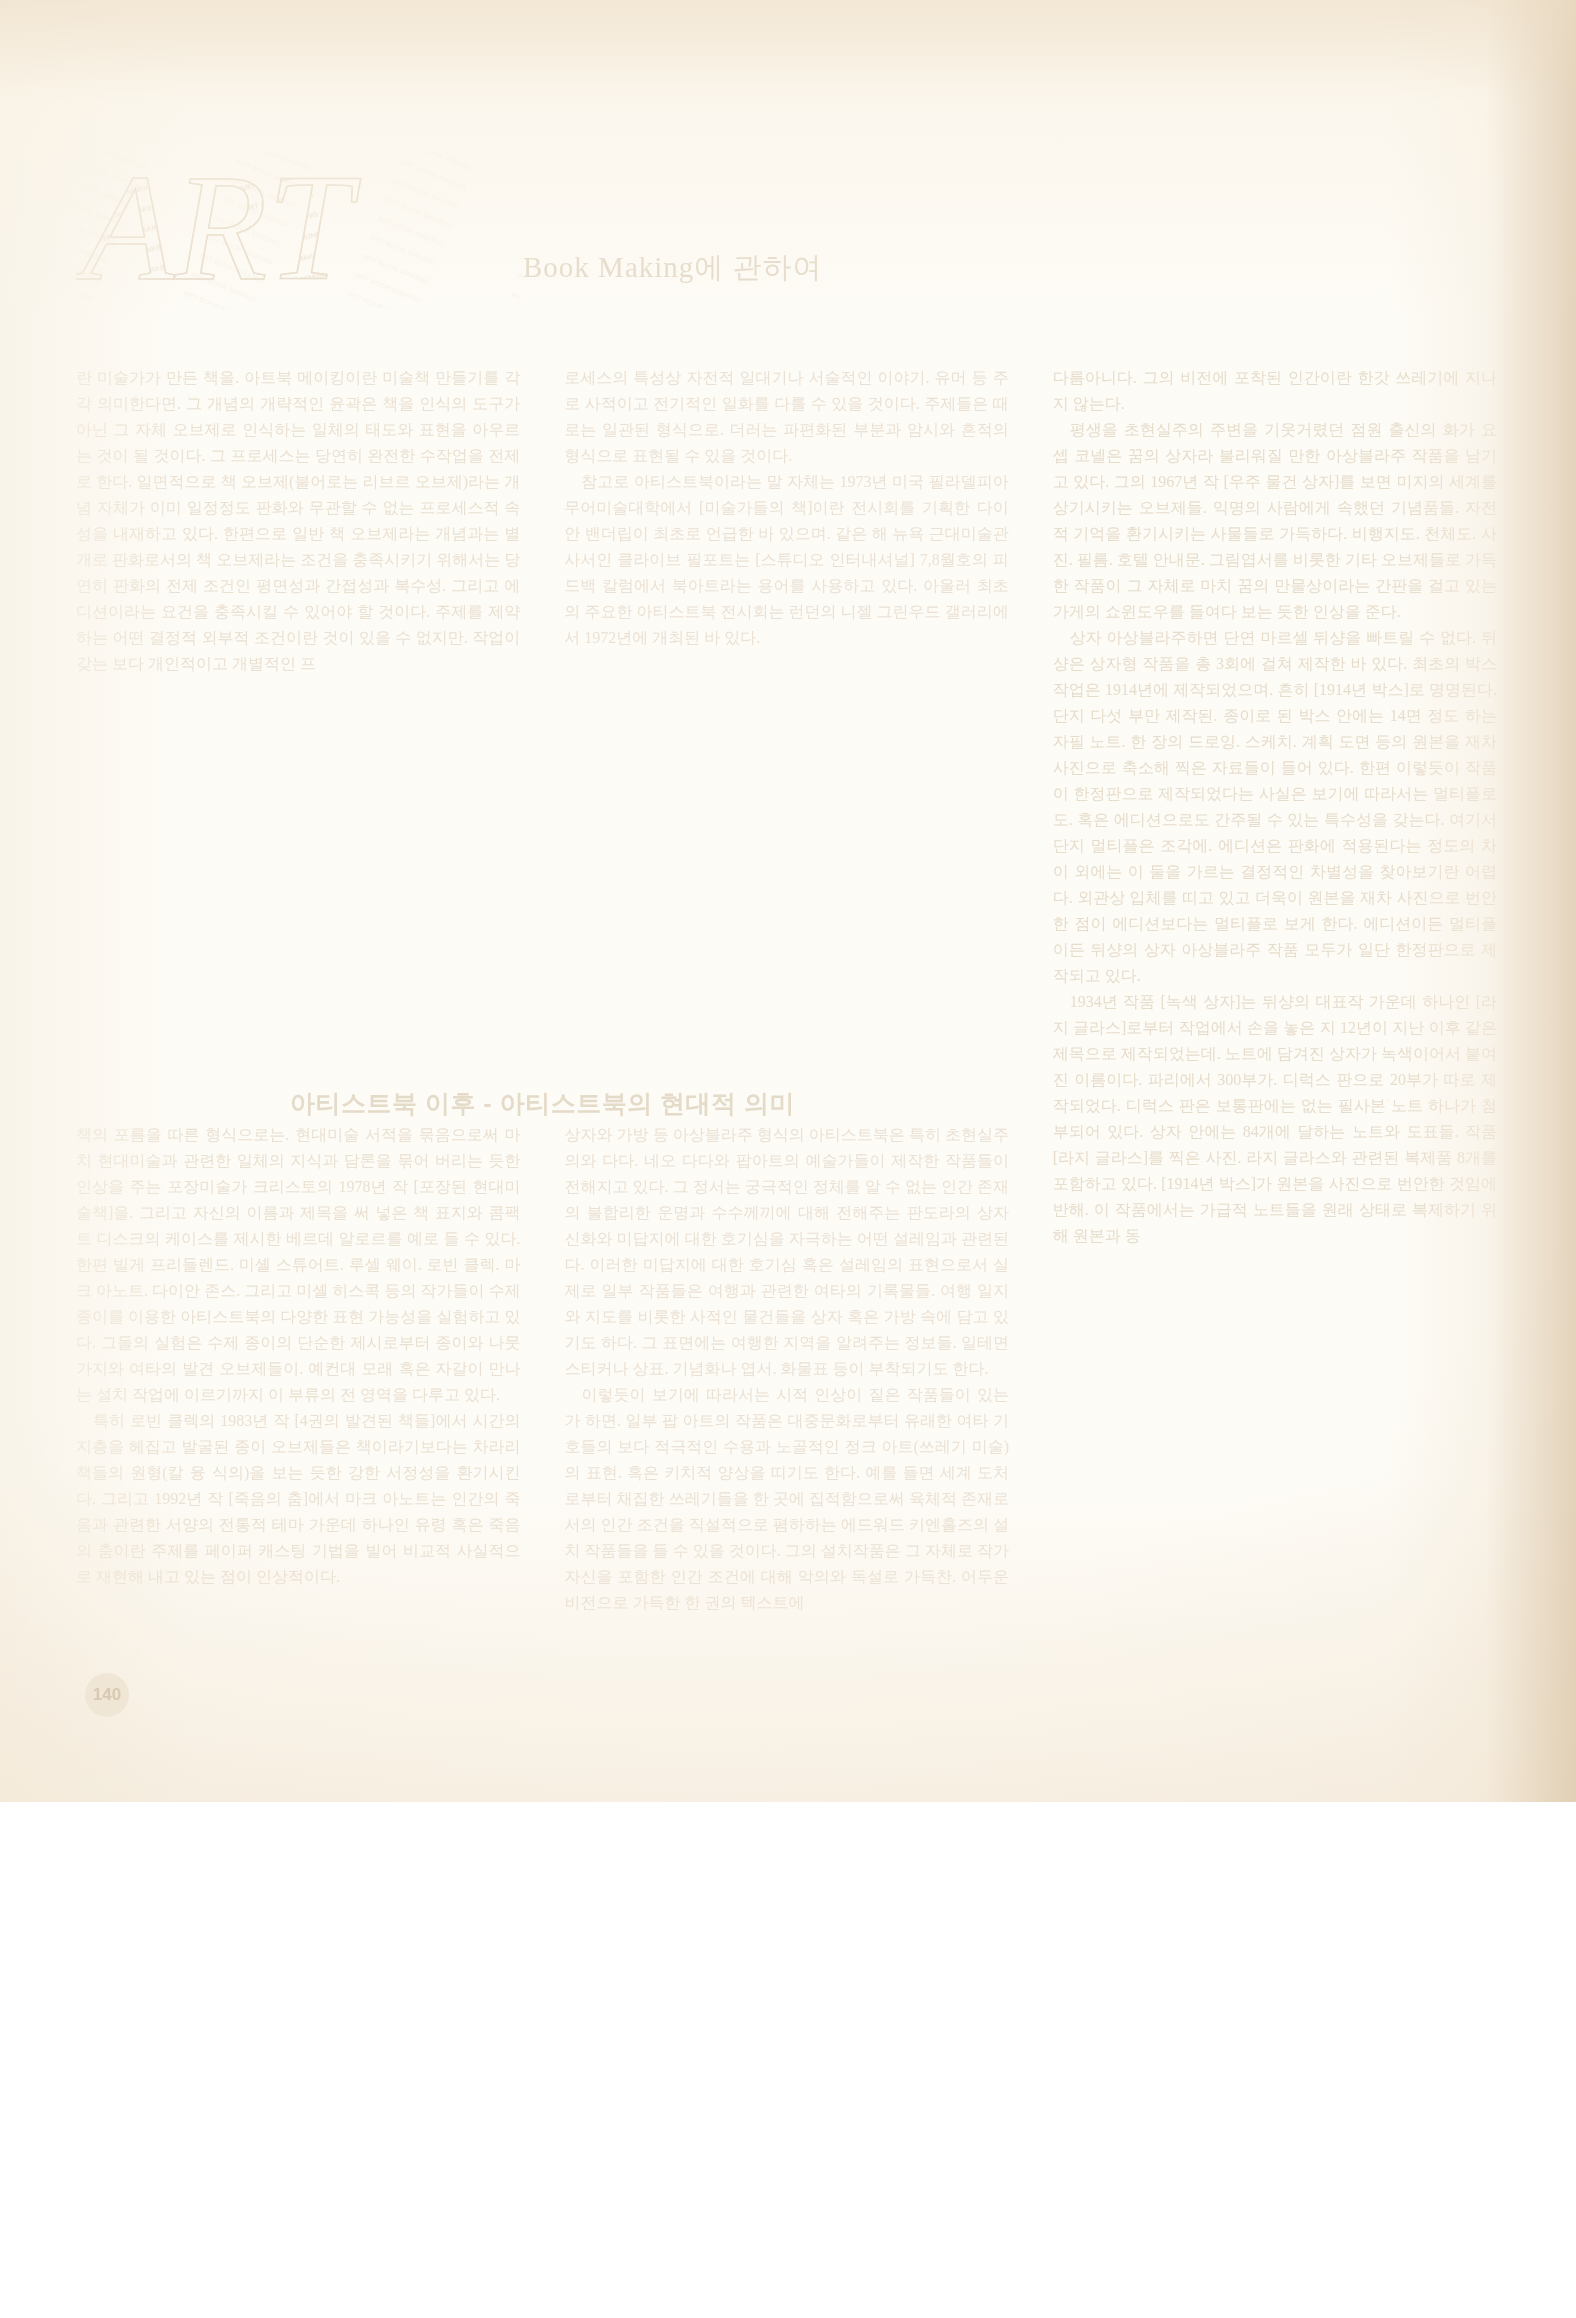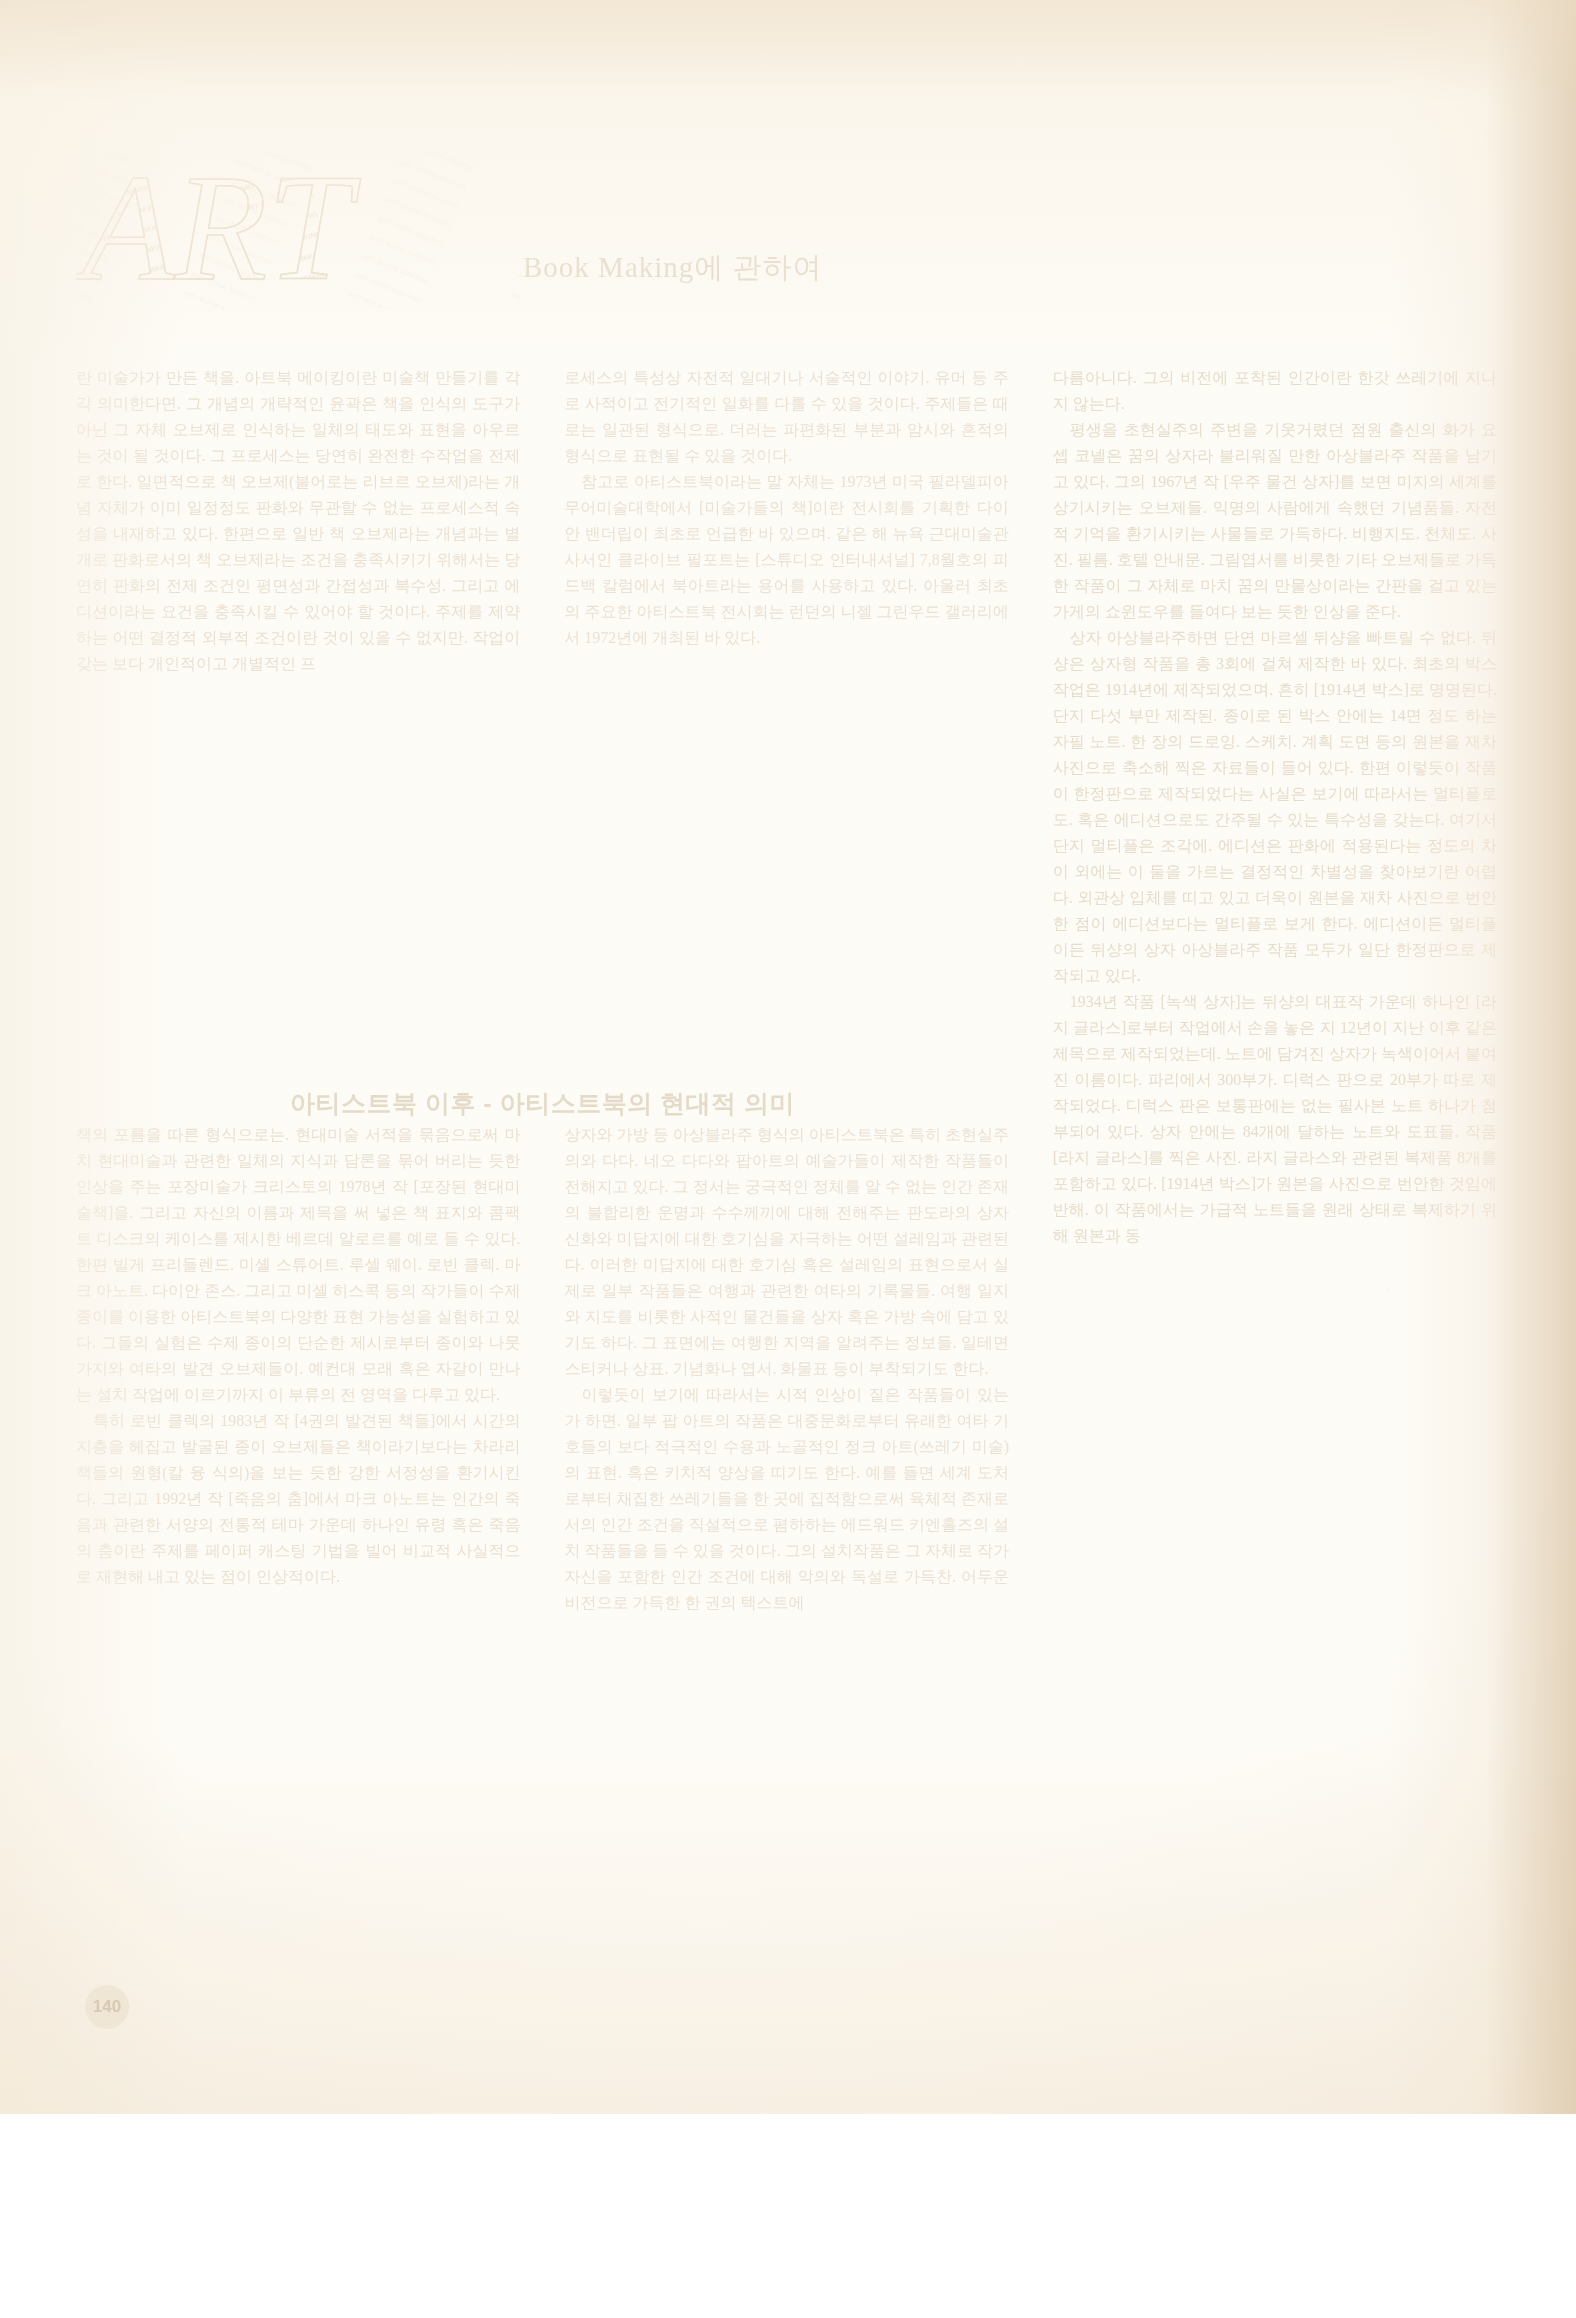--- a/index.html
+++ b/index.html
@@ -4,21 +4,21 @@
 <style>
   html, body {
     margin: 0;
     padding: 0;
     background: #ffffff;
   }
 
   #page {
     position: relative;
     width: 1577px;
-    height: 2114px;
+    height: 1802px;
     background: #fdfbf6;
     overflow: hidden;
     font-family: "Liberation Serif", serif;
   }
 
   
   #page::before {
     content: "";
     position: absolute;
     inset: 0;

